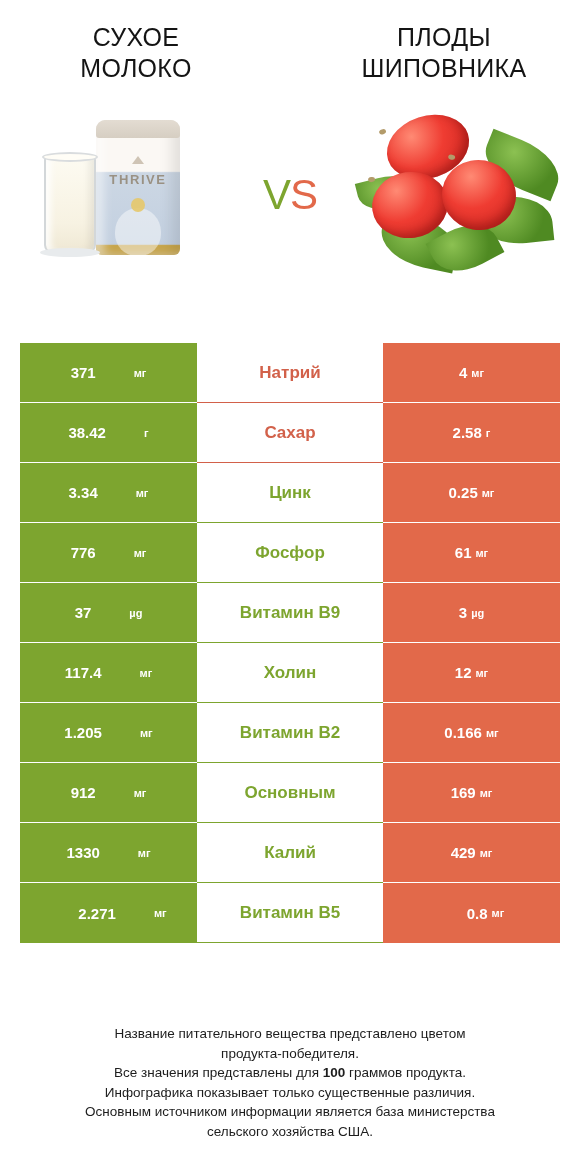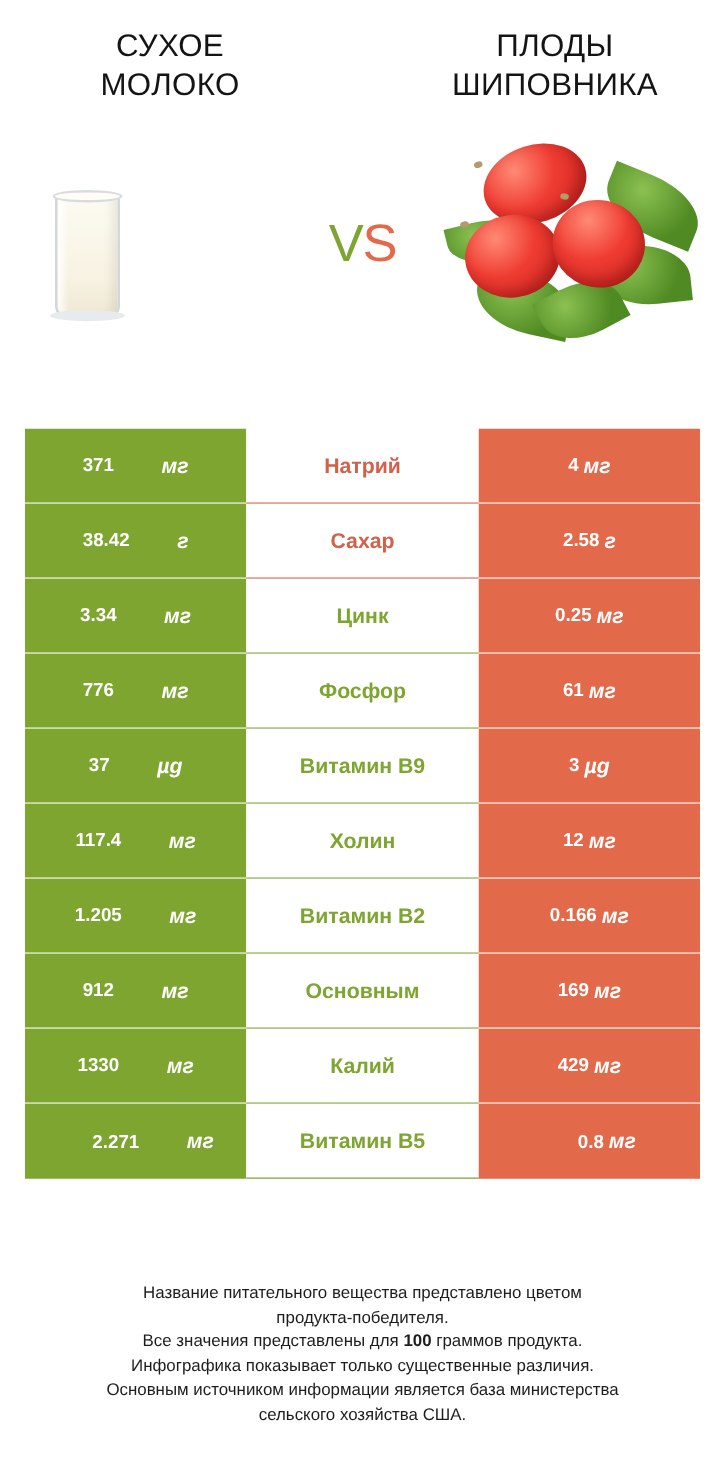--- a/index.html
+++ b/index.html
@@ -157,21 +157,21 @@
   .cell-right { background:#E2694A; }
   .cell-mid {
     flex:1;
     display:flex; align-items:center; justify-content:center;
     font-size:17px; font-weight:700;
     background:#ffffff;
     border-bottom:1px solid transparent;
   }
   .row:last-child .cell-left,
   .row:last-child .cell-right { border-bottom:none;padding-left:28px; }
-  .unit { font-size:17px; font-weight:700; margin-left:4px;font-style:italic; }
+  .unit { font-size:11px; font-weight:700; margin-left:4px; }
   .win-green  { color:#7DA52F; }
   .win-orange { color:#D2614A; }
   .sep-green  { border-bottom-color:#7DA52F !important; }
   .sep-orange { border-bottom-color:#D2614A !important; }
 
   
   .footer {
     position:absolute;
     left:0; top:996px;
     width:580px;
@@ -198,20 +198,27 @@
     </div>
     <div class="title-col">
       <span class="ln">Плоды</span>
       <span class="ln">шиповника</span>
     </div>
   </div>
 
   <div class="hero">
 
     <div class="hero-left">
+      <div class="canister">
+        <div class="canister-lid"></div>
+        <div class="canister-logo"></div>
+        <div class="canister-brand">THRIVE</div>
+        <div class="canister-pouch"></div>
+        <div class="canister-seal"></div>
+      </div>
       <div class="glass"></div>
       <div class="glass-top"></div>
       <div class="glass-base"></div>
     </div>
 
     <div class="vs">
       <span class="v">V</span><span class="s">S</span>
     </div>
 
     <div class="hero-right">

